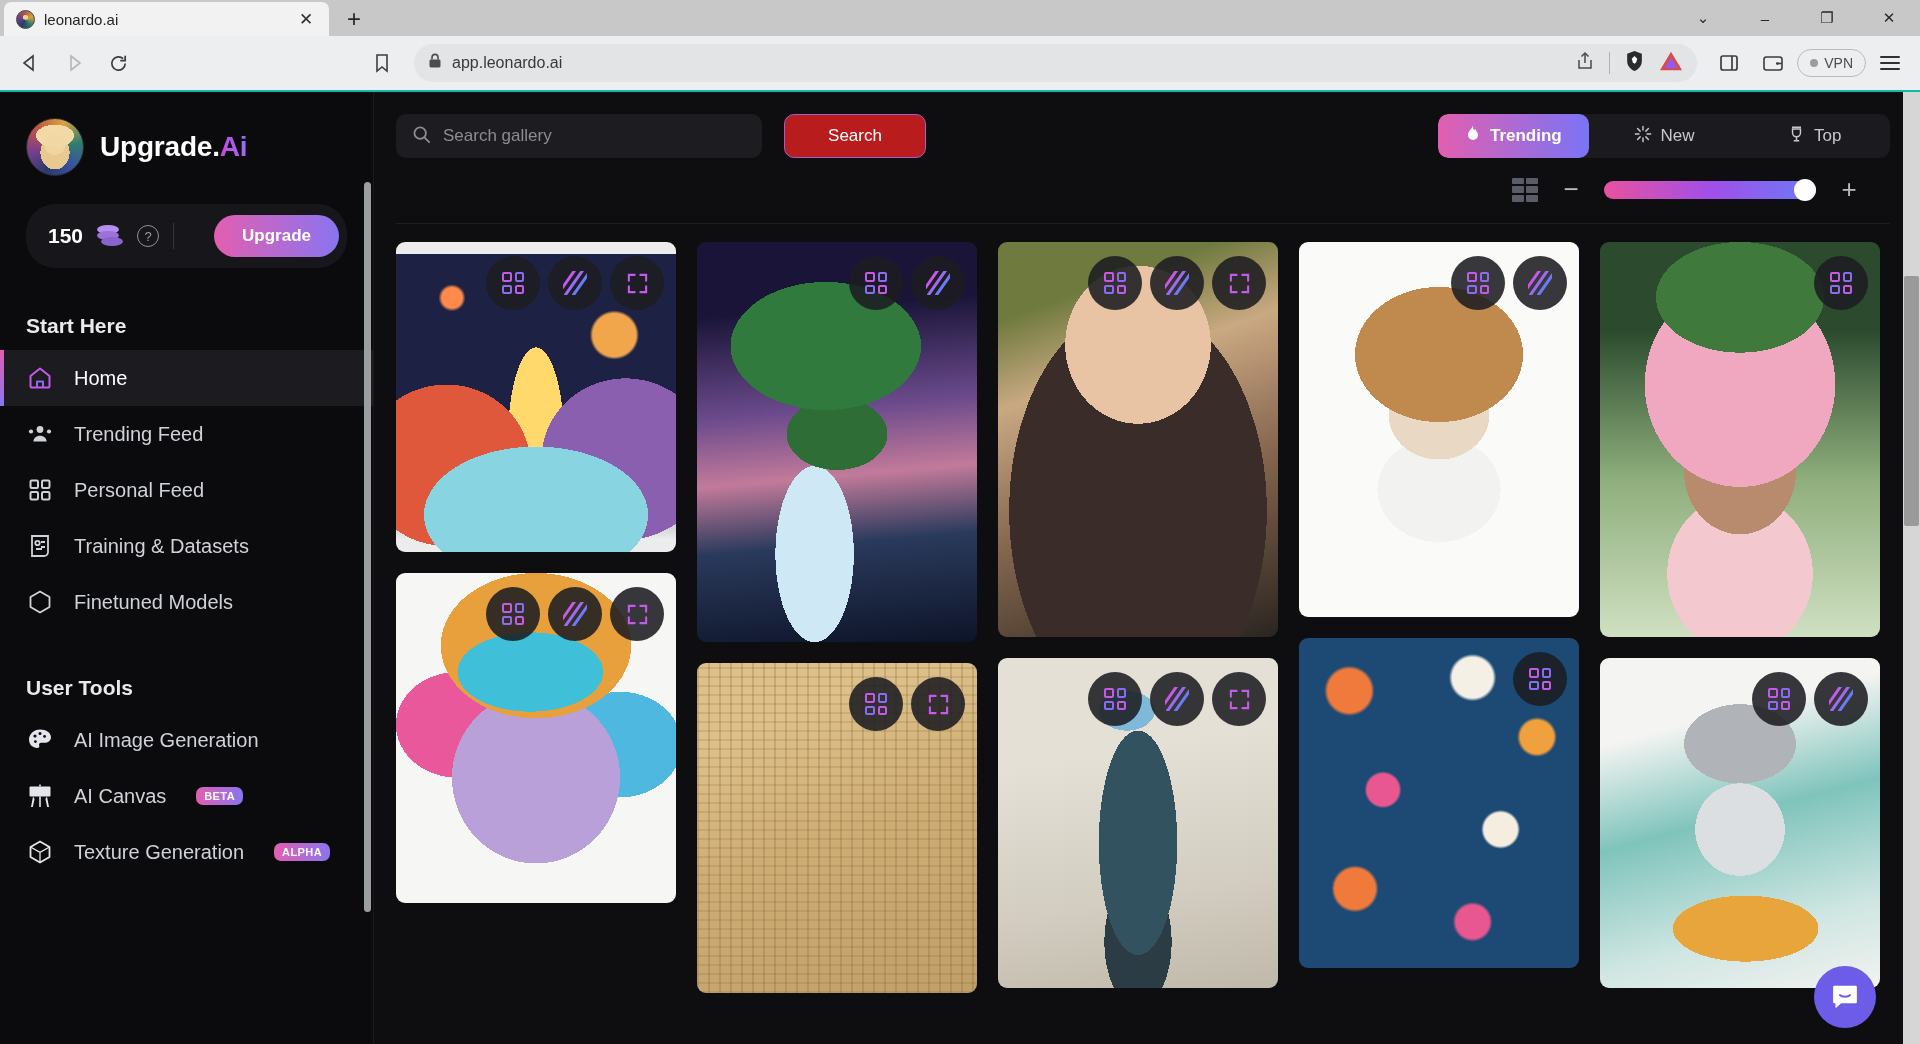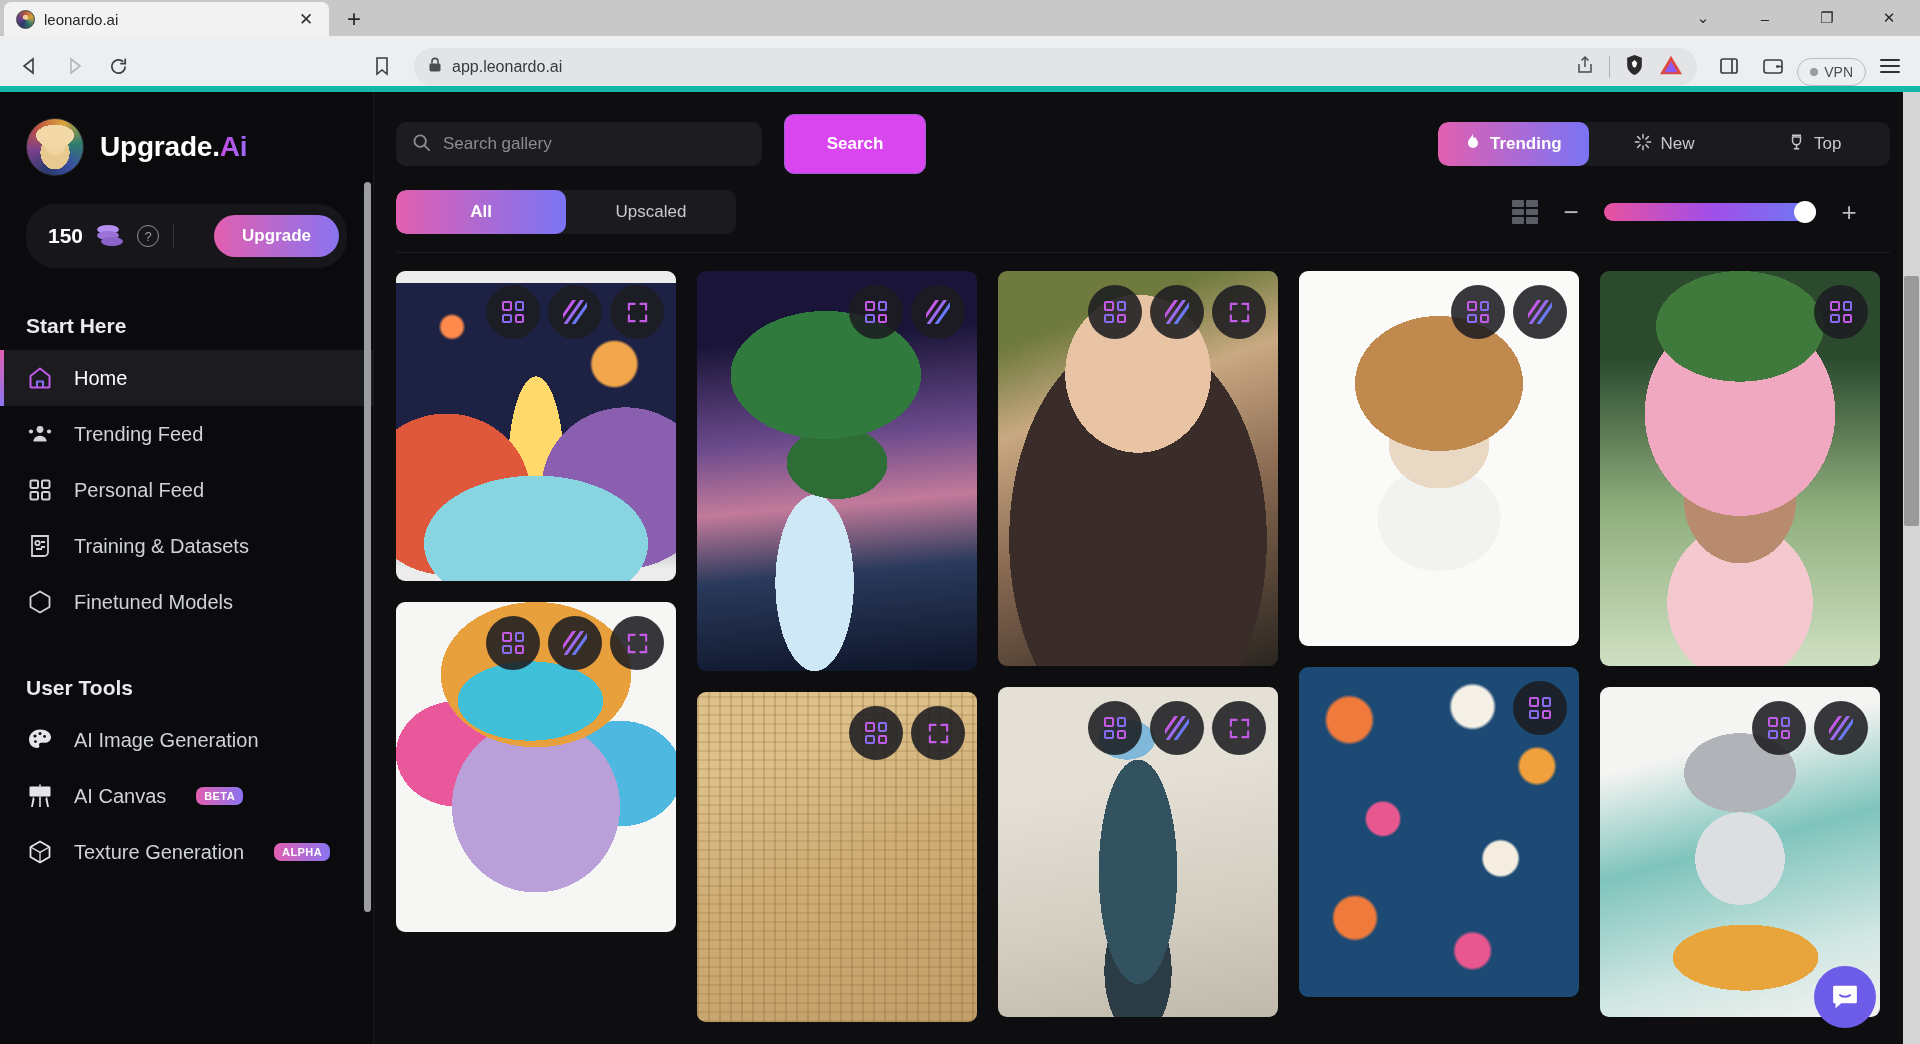--- a/index.html
+++ b/index.html
@@ -41,22 +41,22 @@
   .wincontrols {
     margin-left: auto; display: flex; align-items: center; height: 36px;
     align-self: flex-start;
   }
   .wincontrols div {
     width: 62px; height: 36px; display: flex; align-items: center; justify-content: center;
     color: #26262a; font-size: 15px;
   }
 
   .navbar {
-    height: 56px; flex: 0 0 56px; background: #eceef0; display: flex; align-items: flex-end;
-    padding: 0 10px; gap: 4px; border-bottom: 6px solid #14b8a6;
+    height: 56px; flex: 0 0 56px; background: #eceef0; display: flex; align-items: center;
+    padding: 0 10px; gap: 4px; border-bottom: 2px solid #14b8a6;
   }
   .navbtn {
     width: 40px; height: 40px; display: flex; align-items: center; justify-content: center;
     border-radius: 50%; color: #3b3d40;
   }
   .navbtn.disabled { color: #b4b7ba; }
   .omnibox {
     flex: 1; height: 38px; background: #e2e4e6; border-radius: 19px; display: flex;
     align-items: center; padding: 0 14px; gap: 10px; margin: 0 8px;
   }
@@ -151,22 +151,22 @@
   .search-wrap {
     width: 366px; height: 44px; background: #1c1c21; border-radius: 10px;
     display: flex; align-items: center; gap: 12px; padding: 0 16px;
   }
   .search-input {
     flex: 1; background: transparent; border: none; outline: none;
     color: #e6e7ea; font-size: 17px; font-family: inherit;
   }
   .search-input::placeholder { color: #8b8d93; }
   .search-btn {
-    width: 142px; height: 60px; border-radius: 10px; background: #d946ef;
-    border: 1.5px solid #9b5fd0; color: #fff; font-size: 17px; font-weight: 700;
+    width: 142px; height: 44px; border-radius: 10px; background: #b91c1c;
+    border: 1.5px solid #9b5fd0; color: #fff; font-size: 17px; font-weight: 400;
     font-family: inherit; cursor: pointer;
   }
   .sort-group {
     margin-left: auto; display: flex; background: #1a1a1f; border-radius: 10px;
     height: 44px; overflow: hidden; width: 452px;
   }
   .sort-btn {
     flex: 1; display: flex; align-items: center; justify-content: center; gap: 9px;
     color: #c7c9cf; font-size: 17px; cursor: pointer; border-radius: 10px;
   }
@@ -564,24 +564,20 @@
                     <path d="M4.6 4.5h8.8v4.2a4.4 4.4 0 0 1-8.8 0z"></path>
                     <path d="M9 13.2v3.4M6 17.5h6"></path>
                   </svg>
               </span>
               <span>Top</span>
             </div>
           </div>
         </div>
 
         <div class="header-row2">
-          <div class="filter-tabs">
-            <div class="filter-tab active">All</div>
-            <div class="filter-tab">Upscaled</div>
-          </div>
           <div class="zoom-controls">
             <span class="grid-icon">
               <span class="gr">
                   <span></span>
                   <span></span>
                 </span>
               <span class="gr">
                   <span></span>
                   <span></span>
                 </span>

